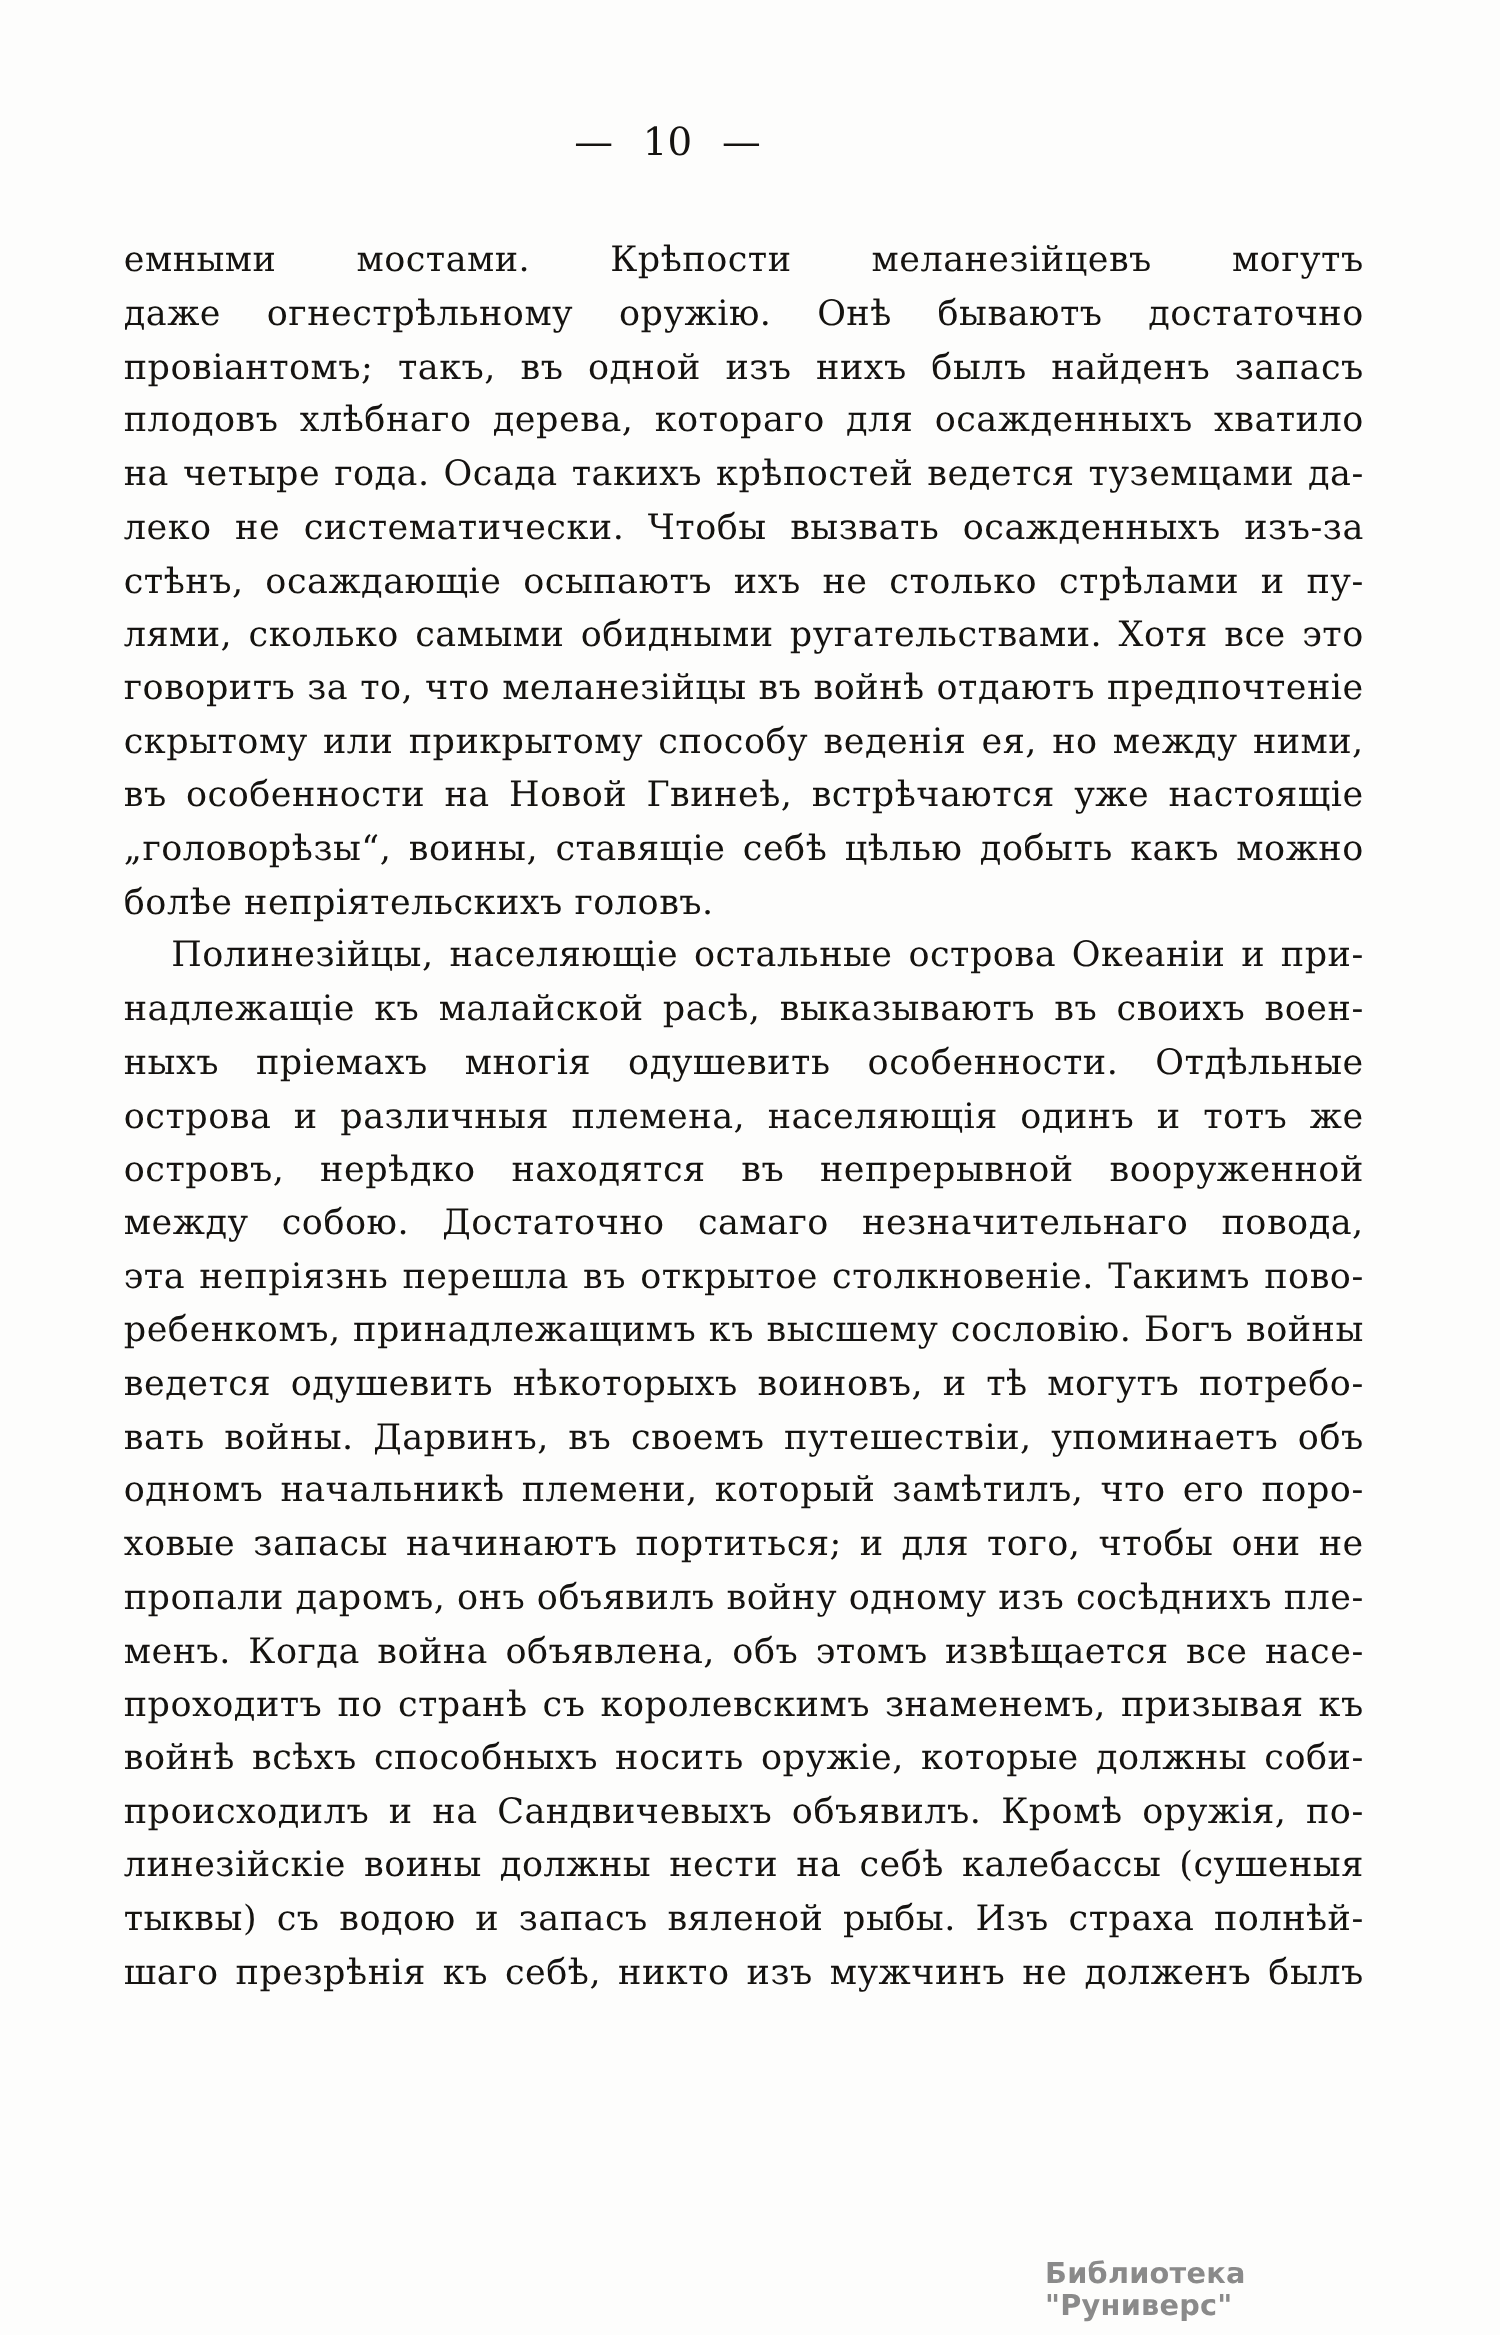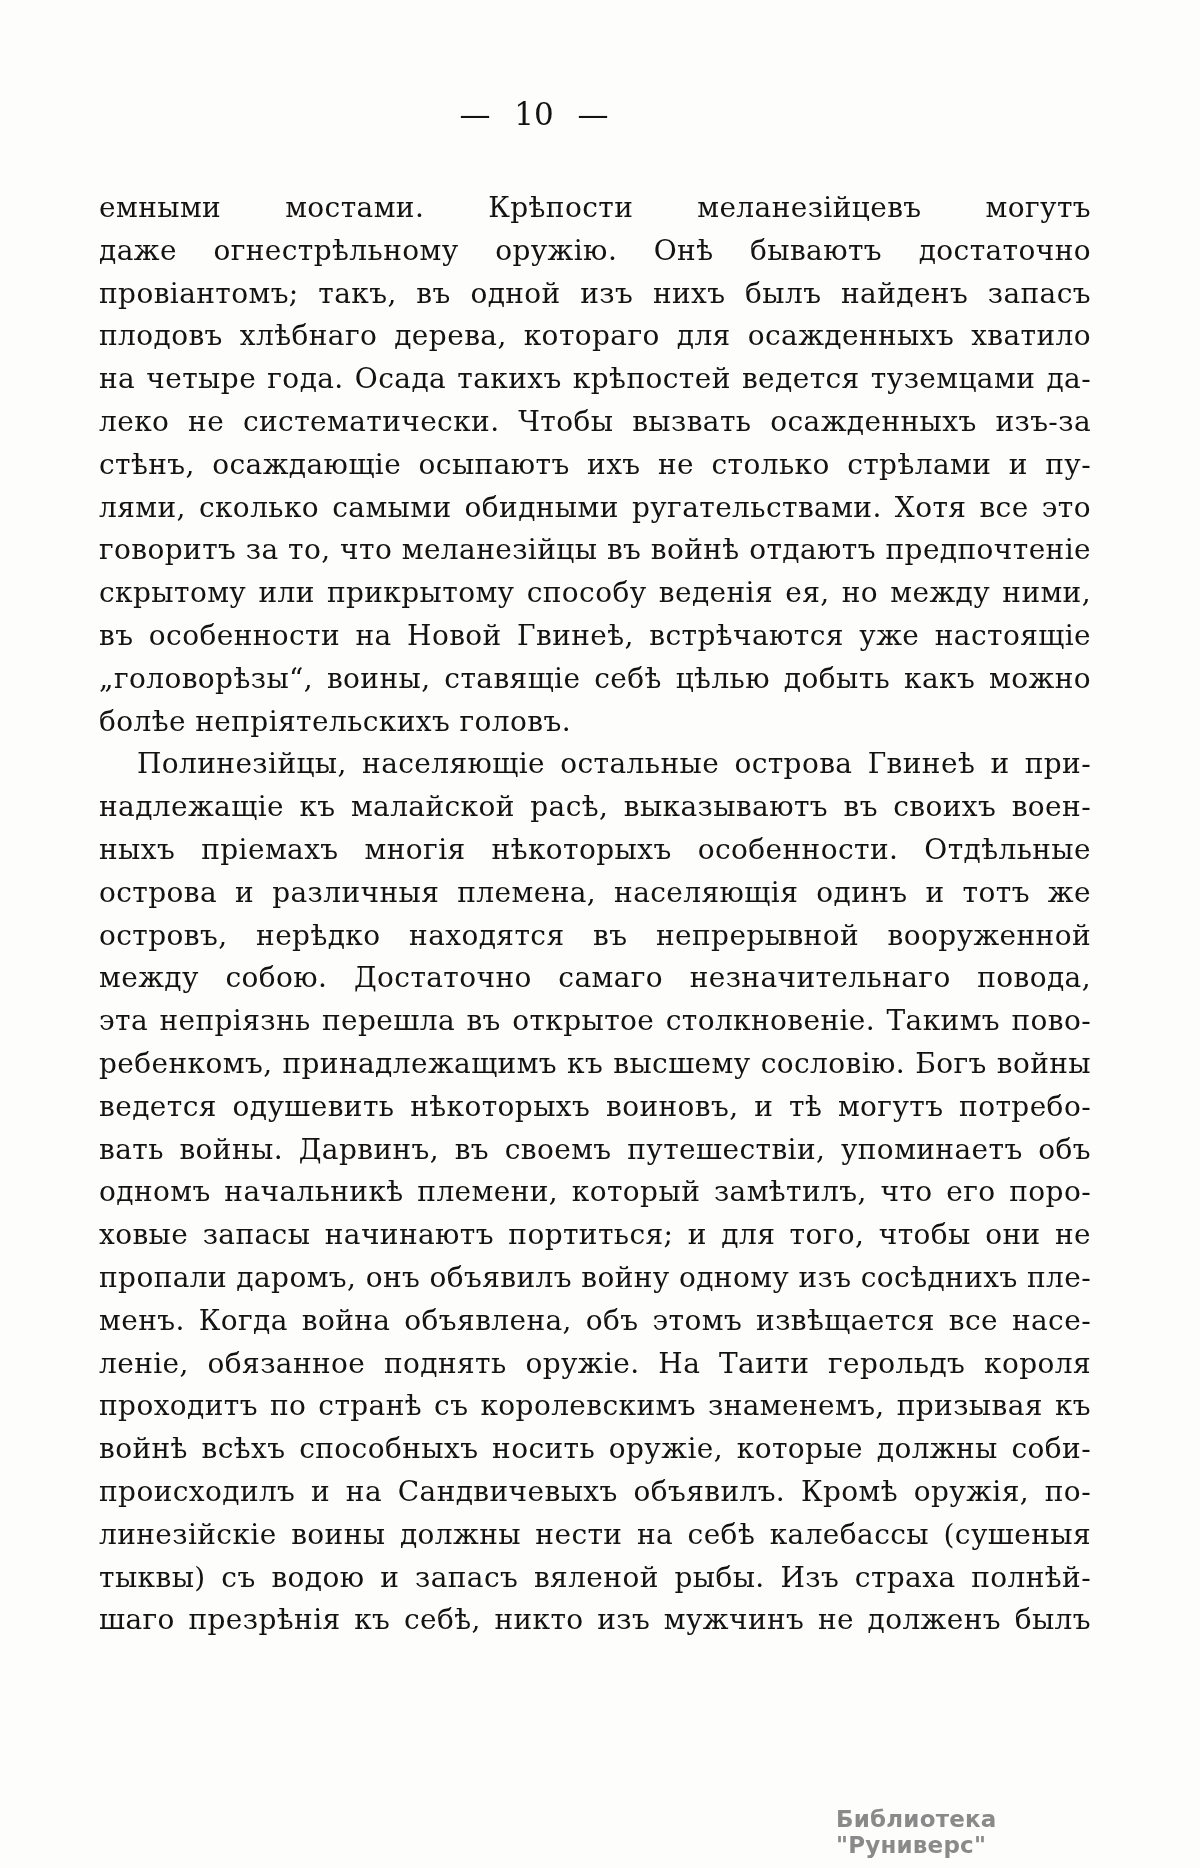--- a/index.html
+++ b/index.html
@@ -78,35 +78,34 @@
       <div class="line">плодовъ хлѣбнаго дерева, котораго для осажденныхъ хватило бы</div>
       <div class="line">на четыре года. Осада такихъ крѣпостей ведется туземцами да-</div>
       <div class="line">леко не систематически. Чтобы вызвать осажденныхъ изъ-за ихъ</div>
       <div class="line">стѣнъ, осаждающіе осыпаютъ ихъ не столько стрѣлами и пу-</div>
       <div class="line">лями, сколько самыми обидными ругательствами. Хотя все это</div>
       <div class="line">говоритъ за то, что меланезійцы въ войнѣ отдаютъ предпочтеніе</div>
       <div class="line">скрытому или прикрытому способу веденія ея, но между ними,</div>
       <div class="line">въ особенности на Новой Гвинеѣ, встрѣчаются уже настоящіе</div>
       <div class="line">„головорѣзы“, воины, ставящіе себѣ цѣлью добыть какъ можно</div>
       <div class="line endline">болѣе непріятельскихъ головъ.</div>
-      <div class="line indent">Полинезійцы, населяющіе остальные острова Гвинеѣ и при-</div>
+      <div class="line indent">Полинезійцы, населяющіе остальные острова Океаніи и при-</div>
       <div class="line">надлежащіе къ малайской расѣ, выказываютъ въ своихъ воен-</div>
-      <div class="line">ныхъ пріемахъ многія нѣкоторыхъ особенности. Отдѣльные</div>
+      <div class="line">ныхъ пріемахъ многія одушевить особенности. Отдѣльные</div>
       <div class="line">острова и различныя племена, населяющія одинъ и тотъ же</div>
       <div class="line">островъ, нерѣдко находятся въ непрерывной вооруженной враждѣ</div>
       <div class="line">между собою. Достаточно самаго незначительнаго повода, чтобы</div>
       <div class="line">эта непріязнь перешла въ открытое столкновеніе. Такимъ пово-</div>
       <div class="line">ребенкомъ, принадлежащимъ къ высшему сословію. Богъ войны</div>
       <div class="line">ведется одушевить нѣкоторыхъ воиновъ, и тѣ могутъ потребо-</div>
       <div class="line">вать войны. Дарвинъ, въ своемъ путешествіи, упоминаетъ объ</div>
       <div class="line">одномъ начальникѣ племени, который замѣтилъ, что его поро-</div>
       <div class="line">ховые запасы начинаютъ портиться; и для того, чтобы они не</div>
       <div class="line">пропали даромъ, онъ объявилъ войну одному изъ сосѣднихъ пле-</div>
       <div class="line">менъ. Когда война объявлена, объ этомъ извѣщается все насе-</div>
-      <div class="line">леніе, обязанное поднять оружіе. На Таити герольдъ короля</div>
       <div class="line">проходитъ по странѣ съ королевскимъ знаменемъ, призывая къ</div>
       <div class="line">войнѣ всѣхъ способныхъ носить оружіе, которые должны соби-</div>
       <div class="line">происходилъ и на Сандвичевыхъ объявилъ. Кромѣ оружія, по-</div>
       <div class="line">линезійскіе воины должны нести на себѣ калебассы (сушеныя</div>
       <div class="line">тыквы) съ водою и запасъ вяленой рыбы. Изъ страха полнѣй-</div>
       <div class="line">шаго презрѣнія къ себѣ, никто изъ мужчинъ не долженъ былъ</div>
     </div>
 
   <div class="watermark">Библиотека "Руниверс"</div>
 </div>

